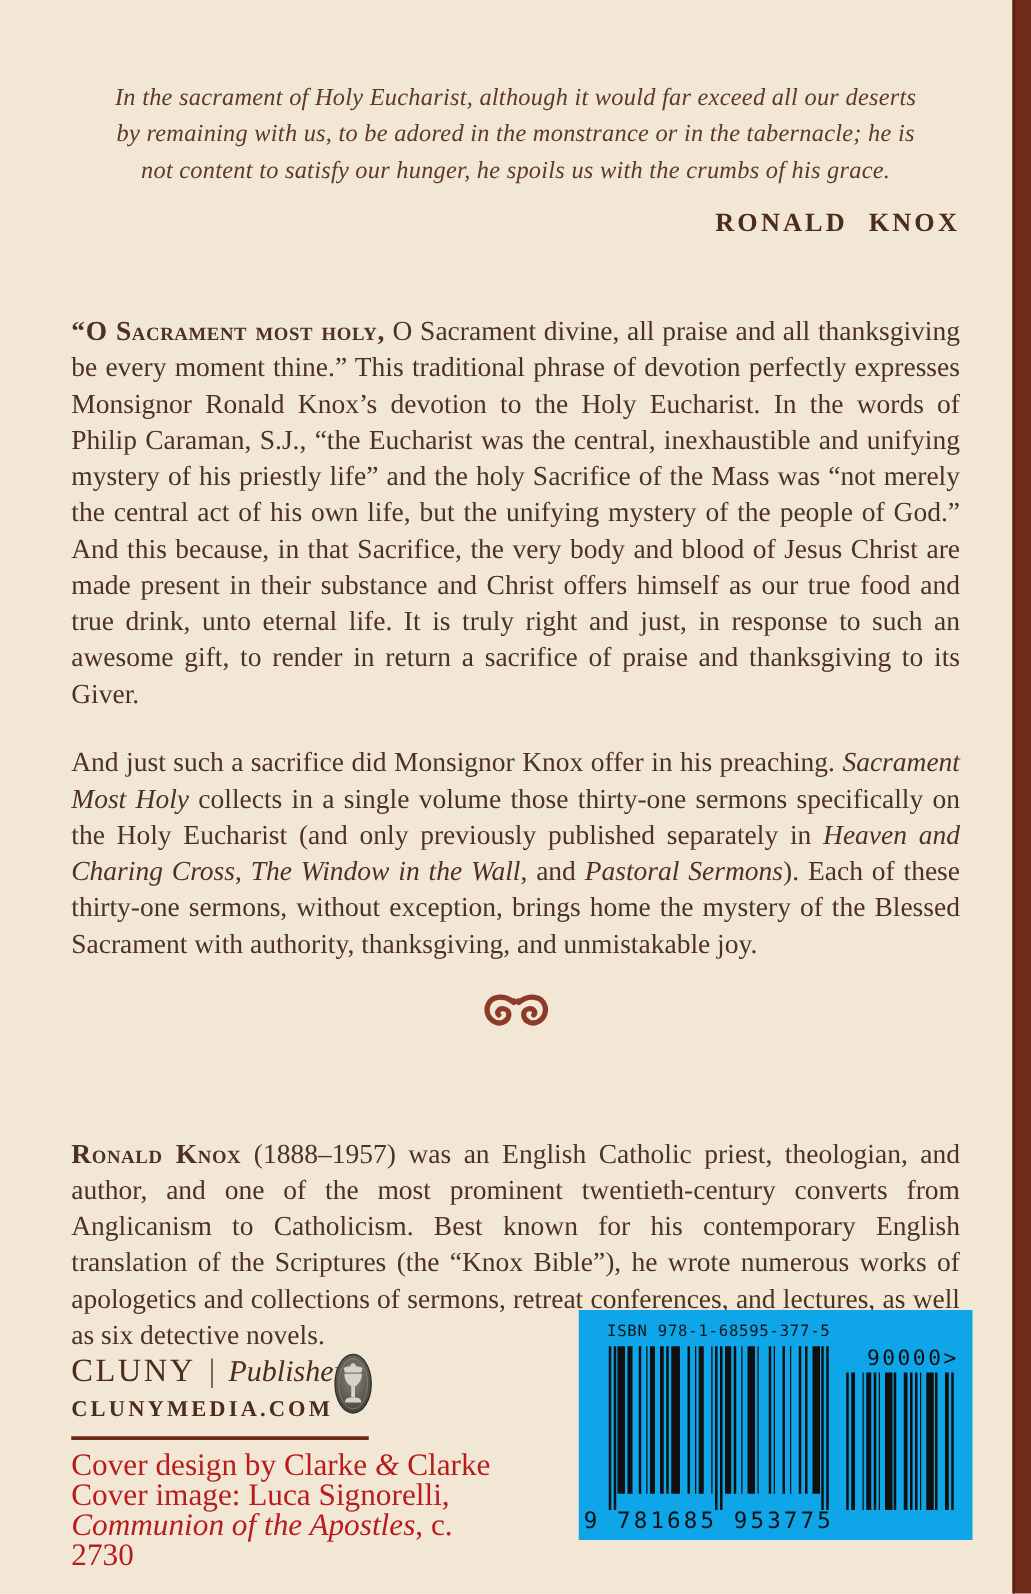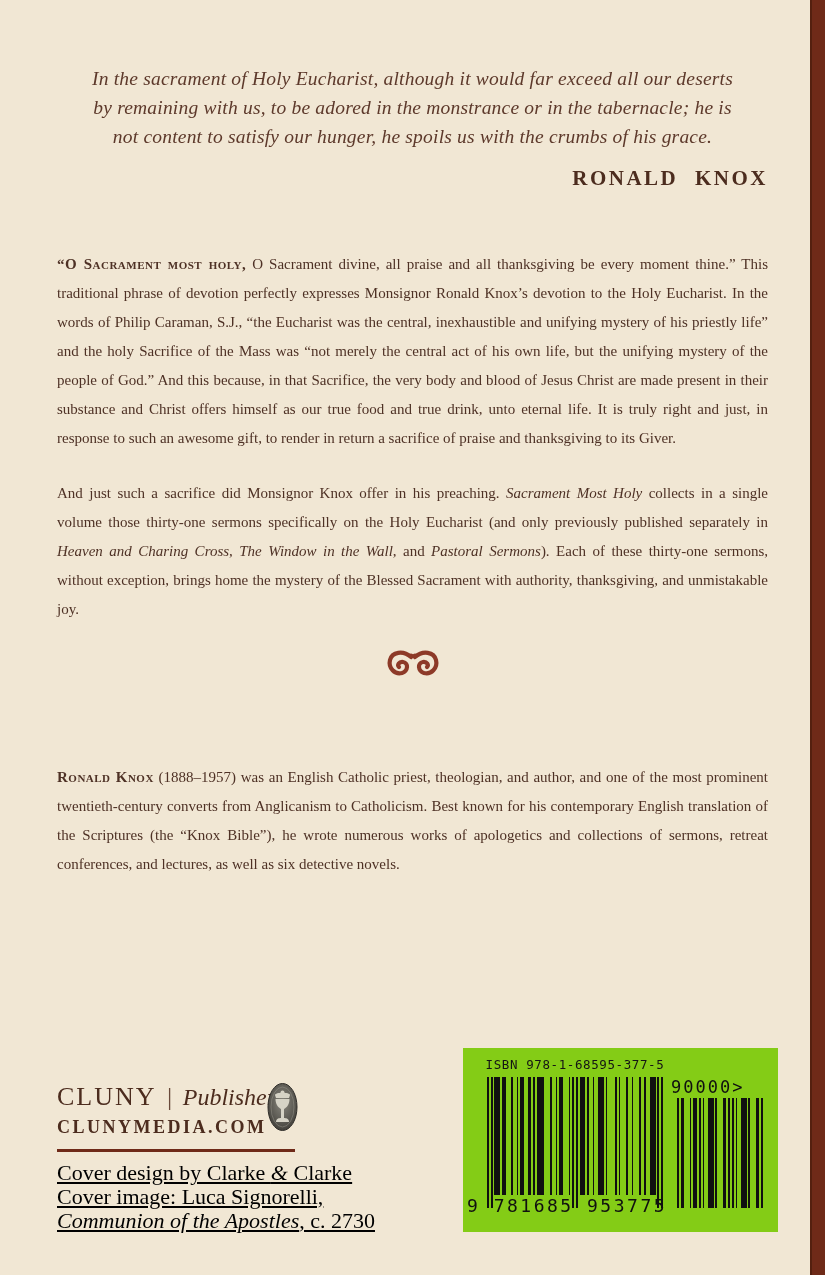--- a/index.html
+++ b/index.html
@@ -22,62 +22,62 @@
     font-style:italic; font-size:19.5px; line-height:29px;
     color:#5d392b; letter-spacing:0.2px;
   }
   .quote-attribution {
     margin-top:13px; text-align:right;
     font-size:21px; letter-spacing:2.5px; word-spacing:9px;
     font-weight:600; color:#4c2c1e; font-style:normal;
   }
   
   .body-para {
-    text-align:justify; font-size:15px; line-height:29px; color:#4e3125;
+    text-align:justify; font-size:22px; line-height:29px; color:#4e3125;
   }
   .para1 { margin-top:57px; }
   .para2 { margin-top:26px; }
   .bio   { margin-top:73px; }
   .seg-n  { }
   .seg-i  { font-style:italic; }
   .seg-bsc{ font-variant:small-caps; font-weight:700; letter-spacing:0.5px; }
   
   .ornament-wrap { margin-top:24px; text-align:center; height:42px; }
   
   .publisher-block { position:absolute; left:57px; top:1082px; width:340px; }
   .cluny-line { font-size:26px; color:#4c2c1e; white-space:nowrap; }
   .cluny-name { letter-spacing:2px; }
   .cluny-divider { font-weight:300; color:#6a4a3a; padding:0 4px; }
   .cluny-type { font-style:italic; font-size:24px; }
   .cluny-site { margin-top:5px; font-size:18px; font-weight:700; letter-spacing:2.5px; color:#4c2c1e; }
   .publisher-rule { margin-top:11px; width:238px; height:3px; background:#6f2a18; }
-  .credits { margin-top:9px; font-size:22px; line-height:24px; color:#000000;text-decoration:underline; }
+  .credits { margin-top:9px; font-size:25px; line-height:24px; color:#b91c1c; }
   .emblem { position:absolute; left:210px; top:0px; }
   
   .barcode-box {
     position:absolute; left:463px; top:1048px; width:315px; height:184px;
-    background:#84cc16;
+    background:#0ea5e9;
   }
   .isbn-label {
     position:absolute; left:14px; top:9px; width:196px; text-align:center;
     font-family:"DejaVu Sans Mono", monospace; font-size:12.5px;
     letter-spacing:0.6px; color:#141414;
   }
   .ean-main { position:absolute; left:24px; top:29px; width:176px; height:131px; }
   .ean-main .bar { position:absolute; top:0; background:#101010; height:118px; }
   .ean-main .bar.tall { height:131px; }
   .ean-digits {
-    position:absolute; left:4px; top:147px;
+    position:absolute; left:4px; top:158px;
     font-family:"DejaVu Sans Mono", monospace; font-size:18px;
     letter-spacing:2.5px; color:#101010; white-space:nowrap;
   }
   .ean-addon { position:absolute; left:212px; top:50px; width:88px; height:110px; }
   .ean-addon .bar { position:absolute; top:0; background:#101010; height:110px; }
   .addon-label {
-    position:absolute; left:208px; top:29px; width:96px; text-align:left;
+    position:absolute; left:208px; top:29px; width:96px; text-align:right;
     font-family:"DejaVu Sans Mono", monospace; font-size:17px;
     letter-spacing:2px; color:#101010;
   }
 </style>
 </head>
 <body>
 
 <div class="page">
 
   <div class="spine-stripe"></div>

